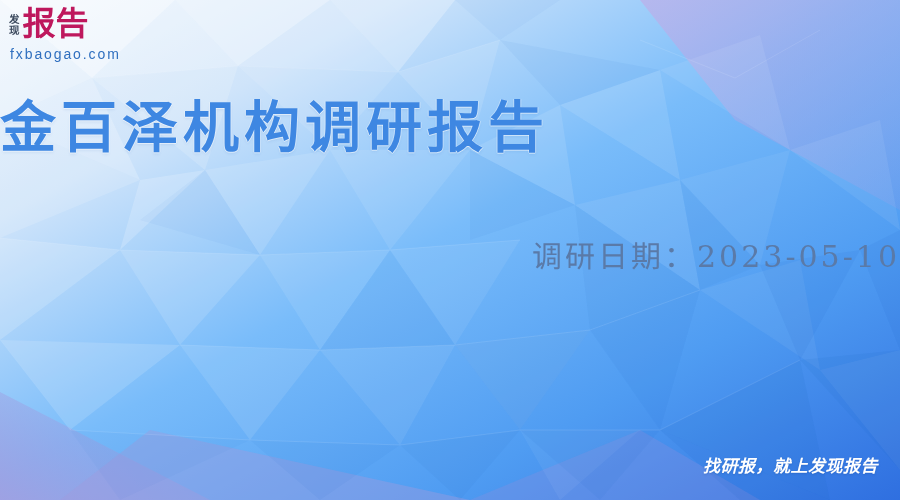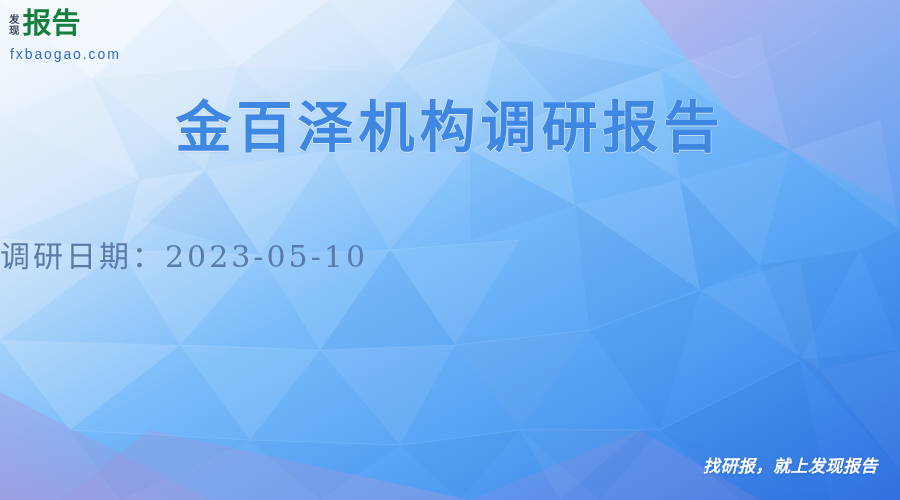--- a/index.html
+++ b/index.html
@@ -52,64 +52,63 @@
     padding-bottom: 2px;
   }
   .logo-stack span {
     font-size: 10.5px;
     line-height: 11px;
     color: #3c4a5e;
     font-weight: 700;
     letter-spacing: 0;
   }
   .logo-main {
-    font-size: 29px;
+    font-size: 33px;
     line-height: 29px;
     font-weight: 800;
-    color: #15803d;
+    color: #be185d;
     letter-spacing: 0px;
   }
   .logo-url {
     margin-top: 12px;
     margin-left: 1px;
     font-size: 14px;
     line-height: 9px;
     letter-spacing: 1.9px;
     color: #2f6fbf;
     font-weight: 400;
   }
 
   
   .title {
     position: absolute;
     left: 0;
     right: 0;
     top: 92px;
-    text-align: center;
     font-family: "DejaVu Serif", "Liberation Serif", serif;
     font-size: 56px;
     line-height: 70px;
     letter-spacing: 5px;
     font-weight: 700;
     color: #3e87e2;
     text-shadow:
       0 1px 0 rgba(255,255,255,0.55),
       1px 0 0 rgba(255,255,255,0.35),
       -1px 0 0 rgba(255,255,255,0.35),
       0 2px 3px rgba(40,100,180,0.10);
     white-space: nowrap;
   }
 
   
   .subtitle {
     position: absolute;
     left: 0;
     right: 0;
     top: 237px;
-    text-align: left;
+    text-align: right;
     font-family: "DejaVu Serif", "Liberation Serif", serif;
     font-size: 30px;
     line-height: 40px;
     letter-spacing: 3px;
     color: #5a7aa8;
     white-space: nowrap;
   }
 
   
   .slogan {

